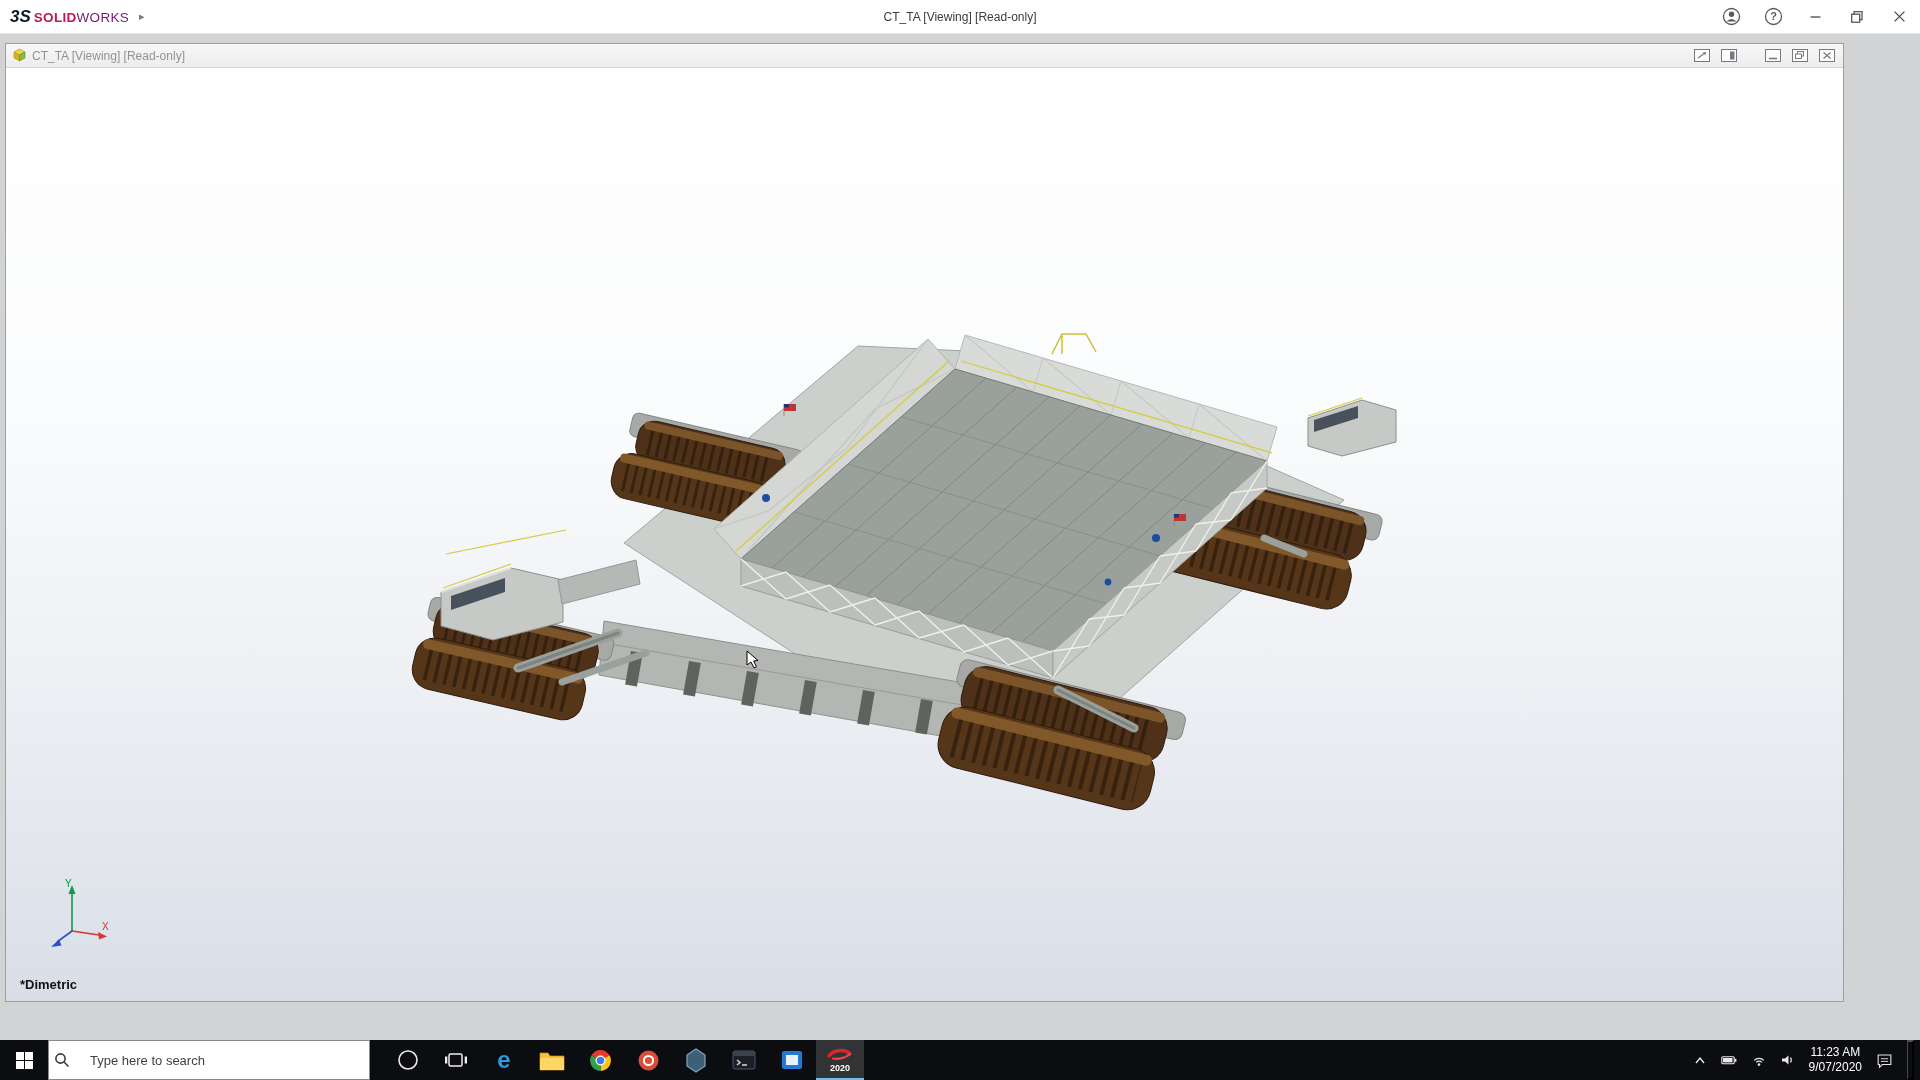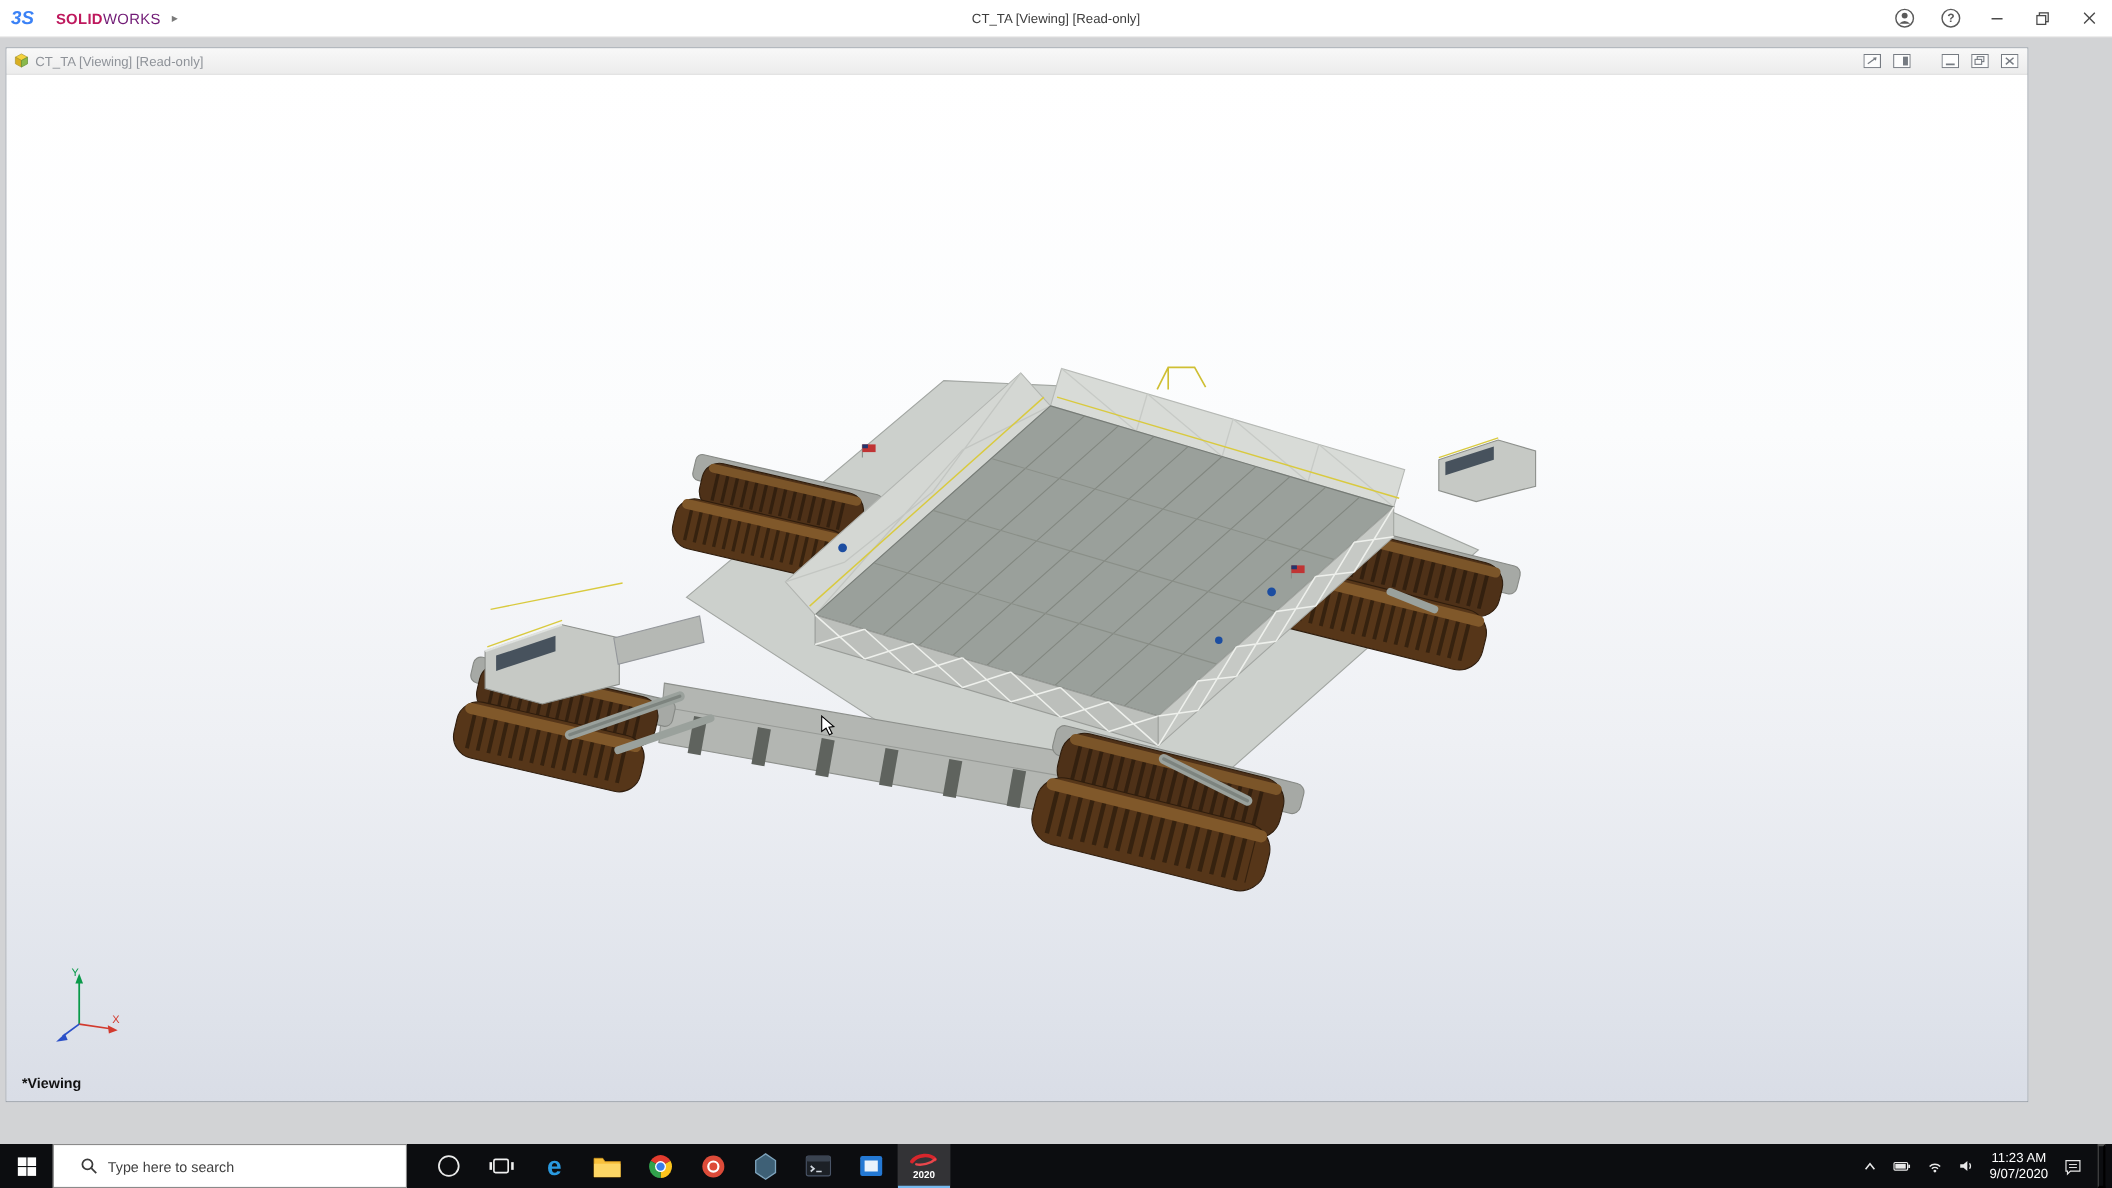--- a/index.html
+++ b/index.html
@@ -2,21 +2,21 @@
 <html><head>
 <meta charset="utf-8">
 <style>
   *{margin:0;padding:0;box-sizing:border-box}
   html,body{width:1920px;height:1080px;overflow:hidden;font-family:"Liberation Sans",sans-serif;background:#d2d3d5}
   .screen{position:relative;width:1920px;height:1080px}
 
   
   .app-titlebar{position:absolute;top:0;left:0;width:1920px;height:34px;background:#ffffff;border-bottom:1px solid #e6e6e6;display:flex;align-items:center}
   .brand{display:flex;align-items:baseline;padding-left:10px}
-  .brand-glyph{color:#3b82f6;font-weight:800;font-style:italic;font-size:17px;margin-right:20px}
+  .brand-glyph{color:#0f172a;font-weight:800;font-style:italic;font-size:17px;margin-right:3px}
   .brand-solid{color:#be185d;font-weight:700;font-size:13.5px;letter-spacing:.3px}
   .brand-works{color:#701a75;font-weight:400;font-size:13.5px;letter-spacing:.3px}
   .menu-arrow{background:none;border:none;color:#7a7a7a;font-size:11px;margin-left:10px;cursor:pointer}
   .app-title{position:absolute;left:50%;transform:translateX(-50%);font-size:12px;color:#3c3c3c;white-space:nowrap}
   .app-controls{margin-left:auto;display:flex;align-items:center;height:100%}
   .app-controls button{width:42px;height:34px;background:none;border:none;display:flex;align-items:center;justify-content:center;cursor:pointer}
 
   
   .workspace{position:absolute;top:34px;left:0;width:1920px;height:1006px;background:#d2d3d5}
   .doc-window{position:absolute;left:5px;top:9px;width:1839px;height:959px;border:1px solid #99a0a8;background:#fff}
@@ -28,21 +28,21 @@
   .viewport{position:absolute;left:0;top:24px;width:1837px;height:933px;overflow:hidden;
     background:linear-gradient(180deg,#ffffff 0%,#fbfcfd 35%,#eef0f4 65%,#dee2ea 92%,#d9dde6 100%)}
   .model-svg{position:absolute;left:0;top:0;width:100%;height:100%}
   .triad{position:absolute;left:26px;bottom:44px}
   .view-label{position:absolute;left:14px;bottom:9px;font-size:13px;font-weight:bold;color:#111}
   .cursor{position:absolute;left:740px;top:582px}
 
   
   .taskbar{position:absolute;left:0;bottom:0;width:1920px;height:40px;background:#0c0d10;display:flex;align-items:stretch;color:#fff}
   .tb-start{width:48px;background:none;border:none;display:flex;align-items:center;justify-content:center;cursor:pointer}
-  .tb-search{width:322px;background:#ffffff;border:1px solid #8a8a8a;display:flex;align-items:center;gap:9px;padding-left:24px}
+  .tb-search{width:322px;background:#ffffff;border:1px solid #8a8a8a;display:flex;align-items:center;gap:20px;padding-left:5px}
   .search-input{flex:1;height:100%;border:none;outline:none;background:transparent;font-size:13px;color:#222;font-family:"Liberation Sans",sans-serif}
   .search-input::placeholder{color:#3f3f3f}
   .tb-app{width:48px;background:none;border:none;display:flex;align-items:center;justify-content:center;cursor:pointer;position:relative}
   .tb-app.first{margin-left:14px}
   .tb-app.active{background:rgba(255,255,255,.16);box-shadow:inset 0 -2px 0 #76b9ed}
   .tb-tray{margin-left:auto;display:flex;align-items:center;gap:13px;padding:12px 6px}
   .tray-btn{background:none;border:none;display:flex;align-items:center;justify-content:center;cursor:pointer;padding:0}
   .tb-clock{background:none;border:none;color:#fff;font-size:12px;line-height:15px;text-align:center;cursor:pointer;font-family:"Liberation Sans",sans-serif}
   .show-desktop{width:7px;height:40px;border-left:1px solid #4a4a4a;background:none;padding:0;cursor:pointer}
 </style>
@@ -304,21 +304,21 @@
           <polygon points="75,63.5 66,59 67,66.5" fill="#d23a2e"></polygon>
           <text x="70" y="57" fill="#d23a2e" font-size="10">X</text>
           <line x1="40" y1="58" x2="25" y2="69" stroke="#2b50c8" stroke-width="1.6"></line>
           <polygon points="19,74 27,66.5 29.5,72.5" fill="#2b50c8"></polygon>
         </svg>
 
         <svg class="cursor" width="16" height="20" viewBox="0 0 16 20">
           <polygon points="1,1 1,15 5,12 8,18 10.5,16.8 7.6,11 12,10.5" fill="#ffffff" stroke="#000000" stroke-width="1"></polygon>
         </svg>
 
-        <div class="view-label">*Viewing</div>
+        <div class="view-label">*Dimetric</div>
       </div>
 
     </section>
   </div>
 
   <footer class="taskbar">
     <button class="tb-start">
       <svg width="17" height="17" viewBox="0 0 17 17">
         <rect x="0" y="0" width="8" height="8" fill="#fdfdfd"></rect>
         <rect x="9" y="0" width="8" height="8" fill="#fdfdfd"></rect>

